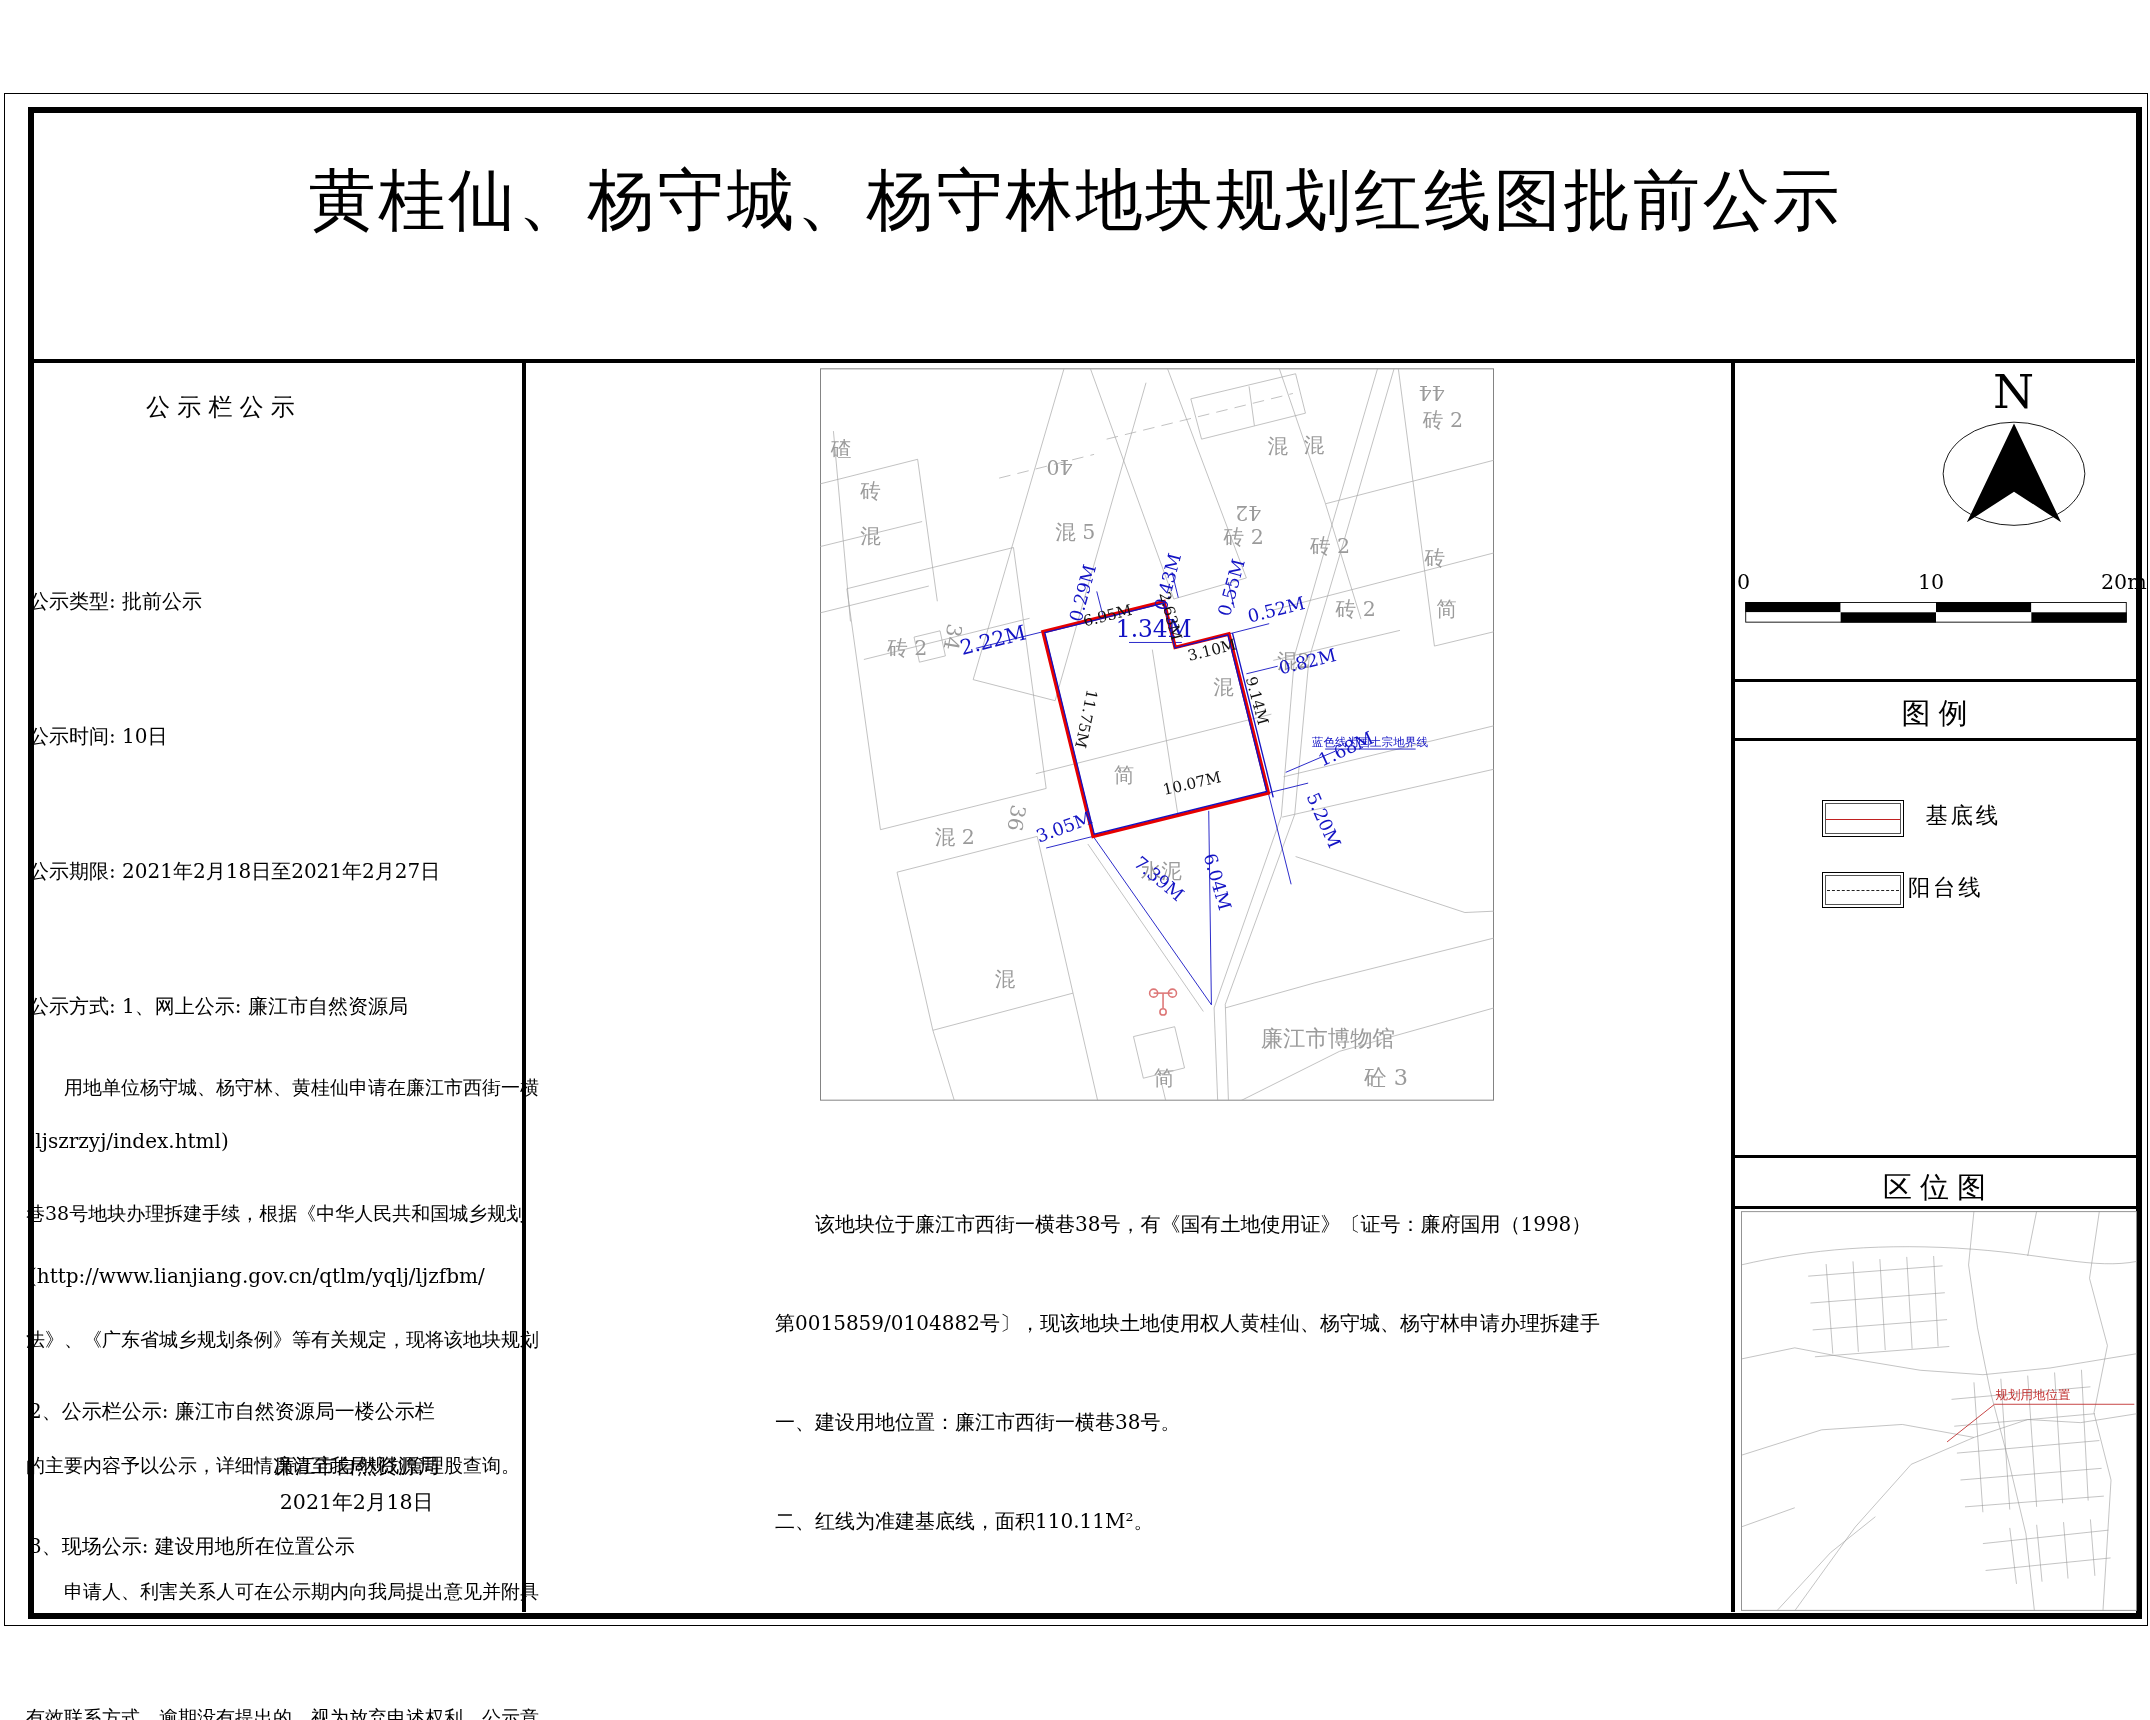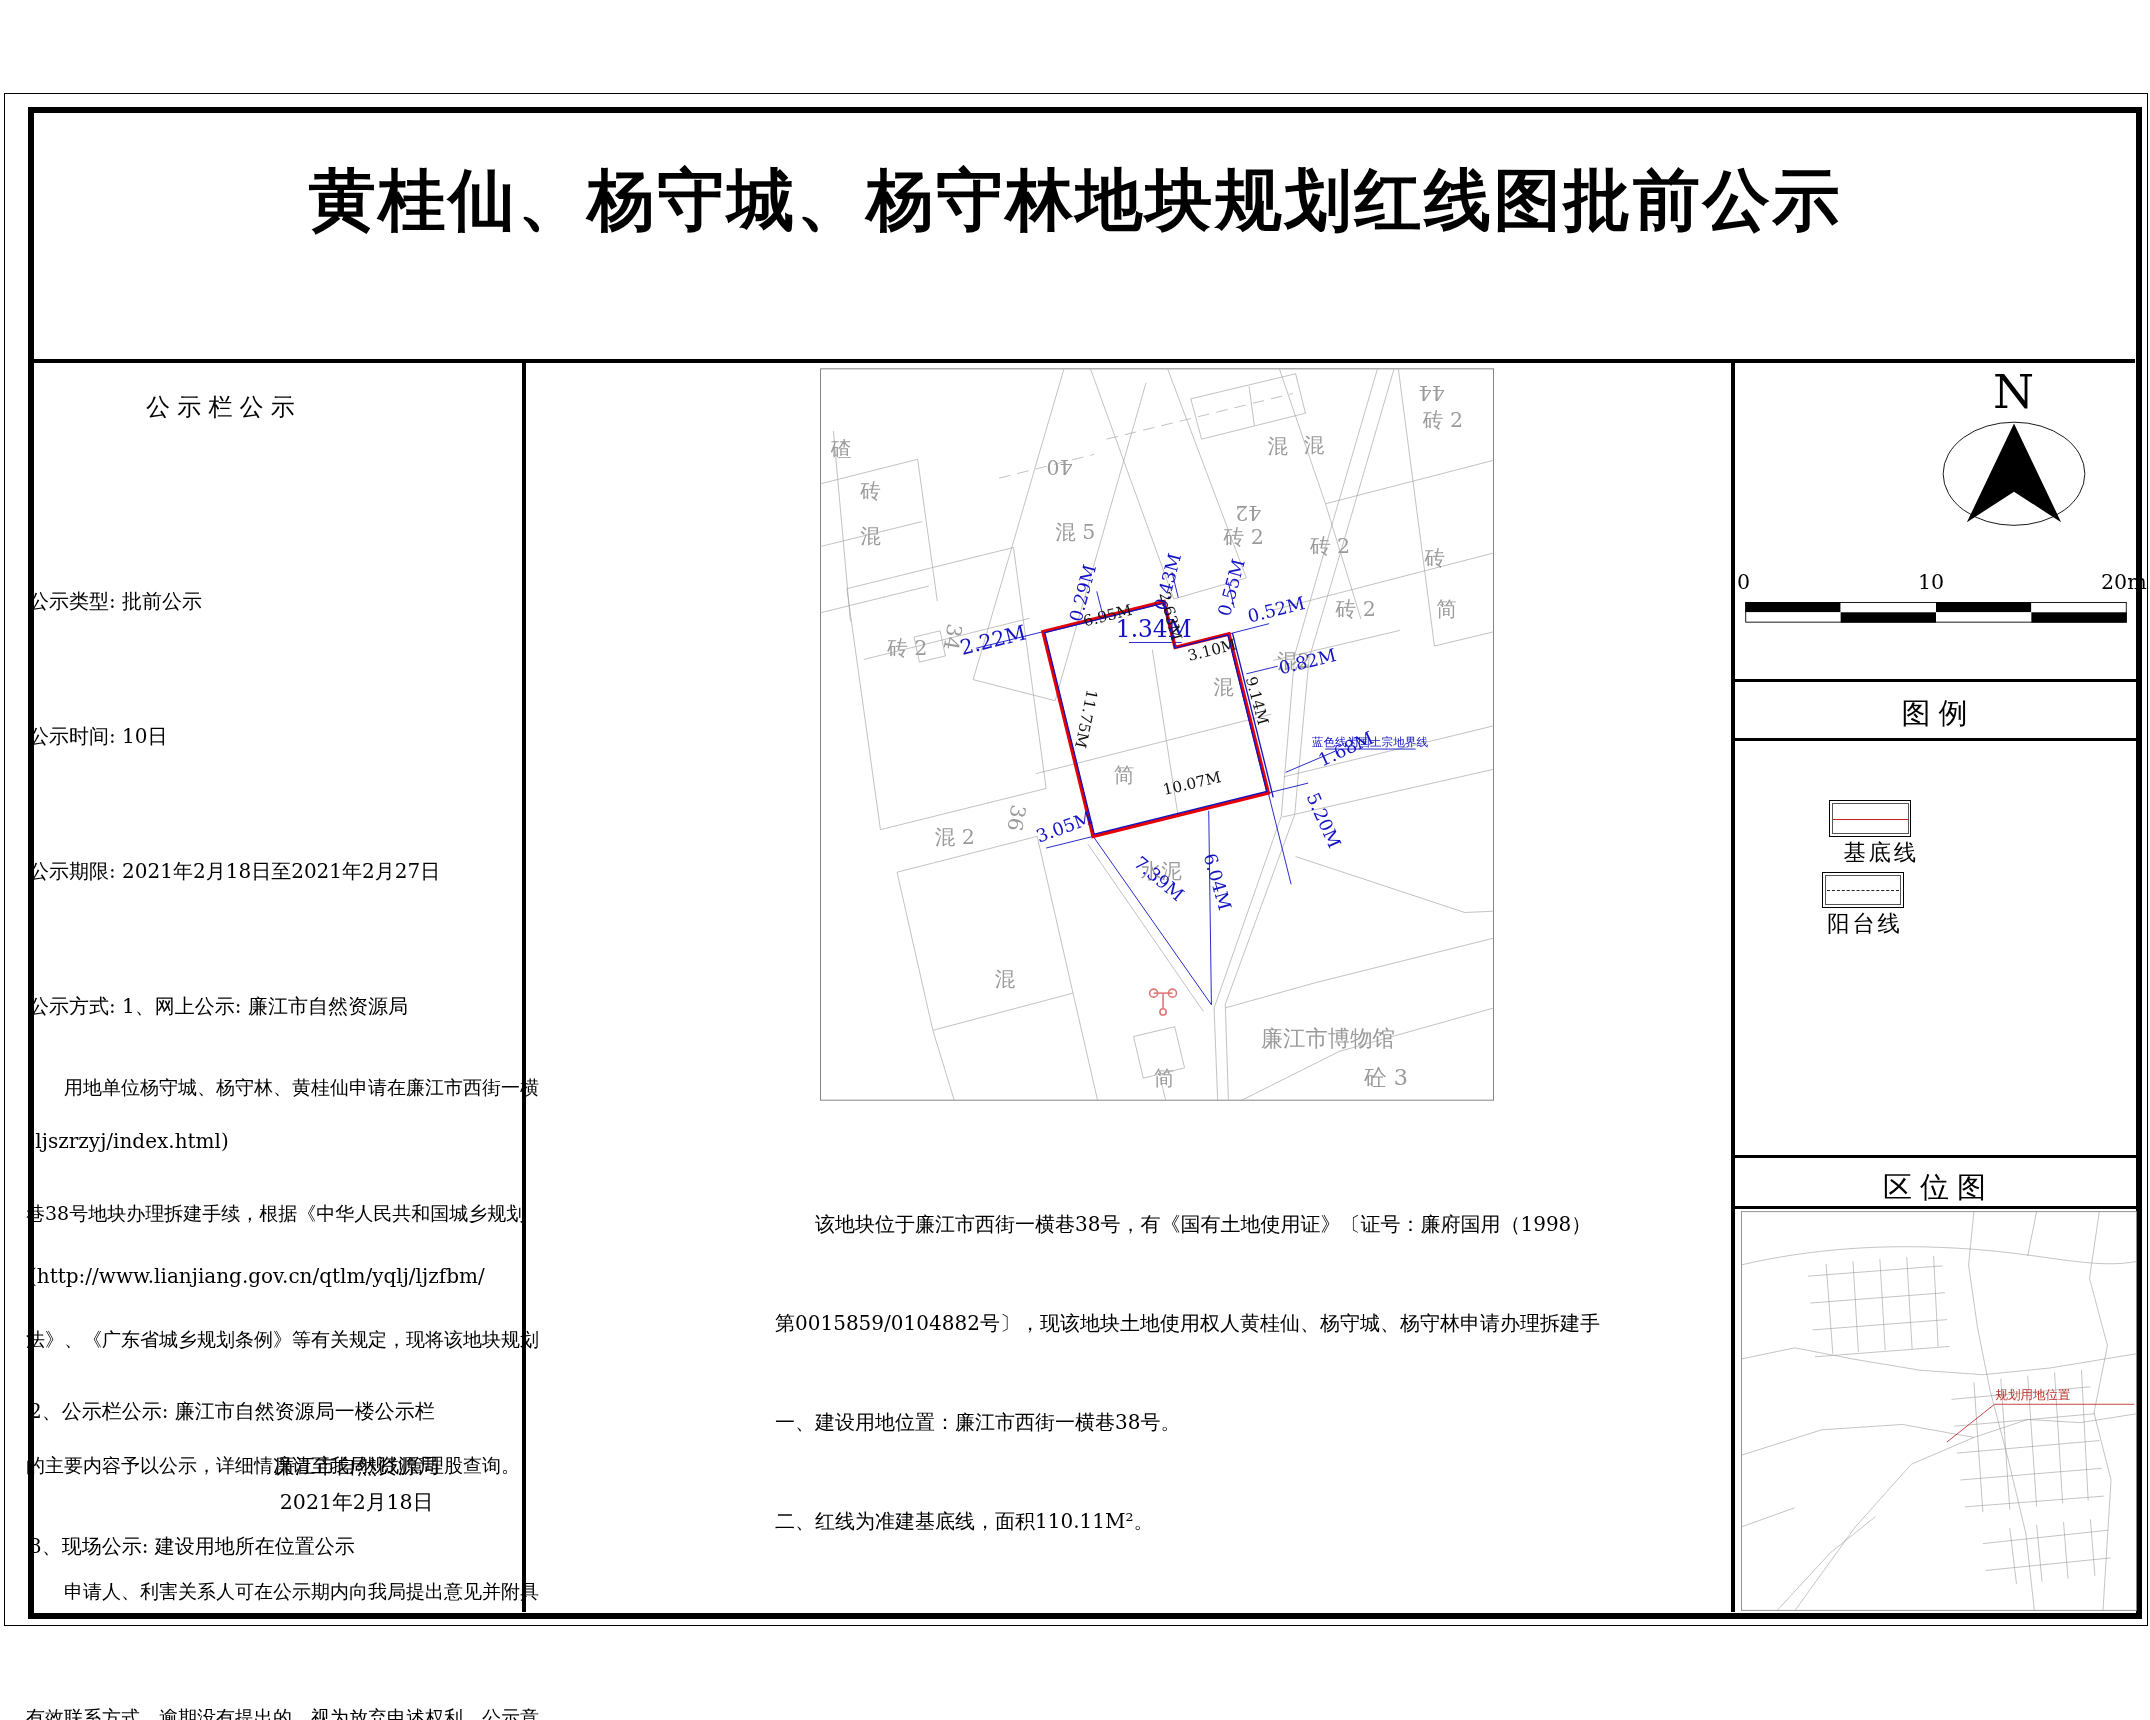--- a/index.html
+++ b/index.html
@@ -1,33 +1,33 @@
 <!DOCTYPE html>
 <html style="font-size:7.2px"><head>
 <meta charset="utf-8">
 <style>
   html,body{margin:0;padding:0;background:#fff;}
   .page{position:relative;width:2151px;height:1721px;background:#fff;overflow:hidden;
         font-family:"DejaVu Serif","Liberation Serif",serif;color:#000;}
   .abs{position:absolute;}
   .thin-border{left:3.6px;top:93px;width:2144px;height:1533px;border:1.3px solid #000;box-sizing:border-box;}
   .thick-border{left:28px;top:107px;width:2114px;height:1512px;border:6.3px solid #000;box-sizing:border-box;}
-  .page-title{left:36px;top:155px;width:2079px;text-align:center;font-size:67px;font-weight:bold;letter-spacing:2.7px;white-space:nowrap;}
+  .page-title{left:36px;top:155px;width:2079px;text-align:center;font-size:67px;font-weight:normal;letter-spacing:2.7px;white-space:nowrap;}
   .hline{background:#000;height:4px;}
   .vline{background:#000;width:3.6px;}
   .left-heading{left:146px;top:391px;font-size:24px;letter-spacing:7.2px;}
   .info-block{left:29px;top:489px;width:491px;font-size:20px;line-height:45px;white-space:pre;}
   .para-block{left:26px;top:982px;width:493px;font-size:19px;line-height:42px;white-space:pre;}
   .sig-block{left:251px;top:1448px;width:211px;text-align:center;font-size:20.6px;line-height:36px;}
   .notes-block{left:775px;top:1142px;width:952px;font-size:20px;line-height:33px;white-space:pre;}
   .notes-block .nline{height:33px;}
   .sep{background:#000;height:3.1px;left:1735px;width:407px;}
   .panel-title{left:1735px;width:407px;text-align:center;font-size:29px;letter-spacing:8px;}
   .scale-tick{font-size:20.6px;}
-  .legend-row{position:absolute;display:flex;align-items:center;flex-direction:column;}
+  .legend-row{position:absolute;display:flex;align-items:flex-start;}
   .legend-box{position:relative;width:82px;box-sizing:border-box;border:0.9px solid #000;background:#fff;}
   .legend-box .inner{position:absolute;left:1.8px;top:1.8px;right:1.8px;bottom:1.8px;border:0.4px solid #555;}
   .legend-label{font-size:22.4px;letter-spacing:2.7px;}
   .redmid{position:absolute;left:2.7px;right:2.7px;top:50%;height:1.3px;background:#c02020;}
   .dashmid{position:absolute;left:3.6px;right:3.6px;top:50%;border-top:1.3px dashed #222;}
   svg text{font-family:"DejaVu Serif","Liberation Serif",serif;}
 </style>
 </head>
 <body>
 

